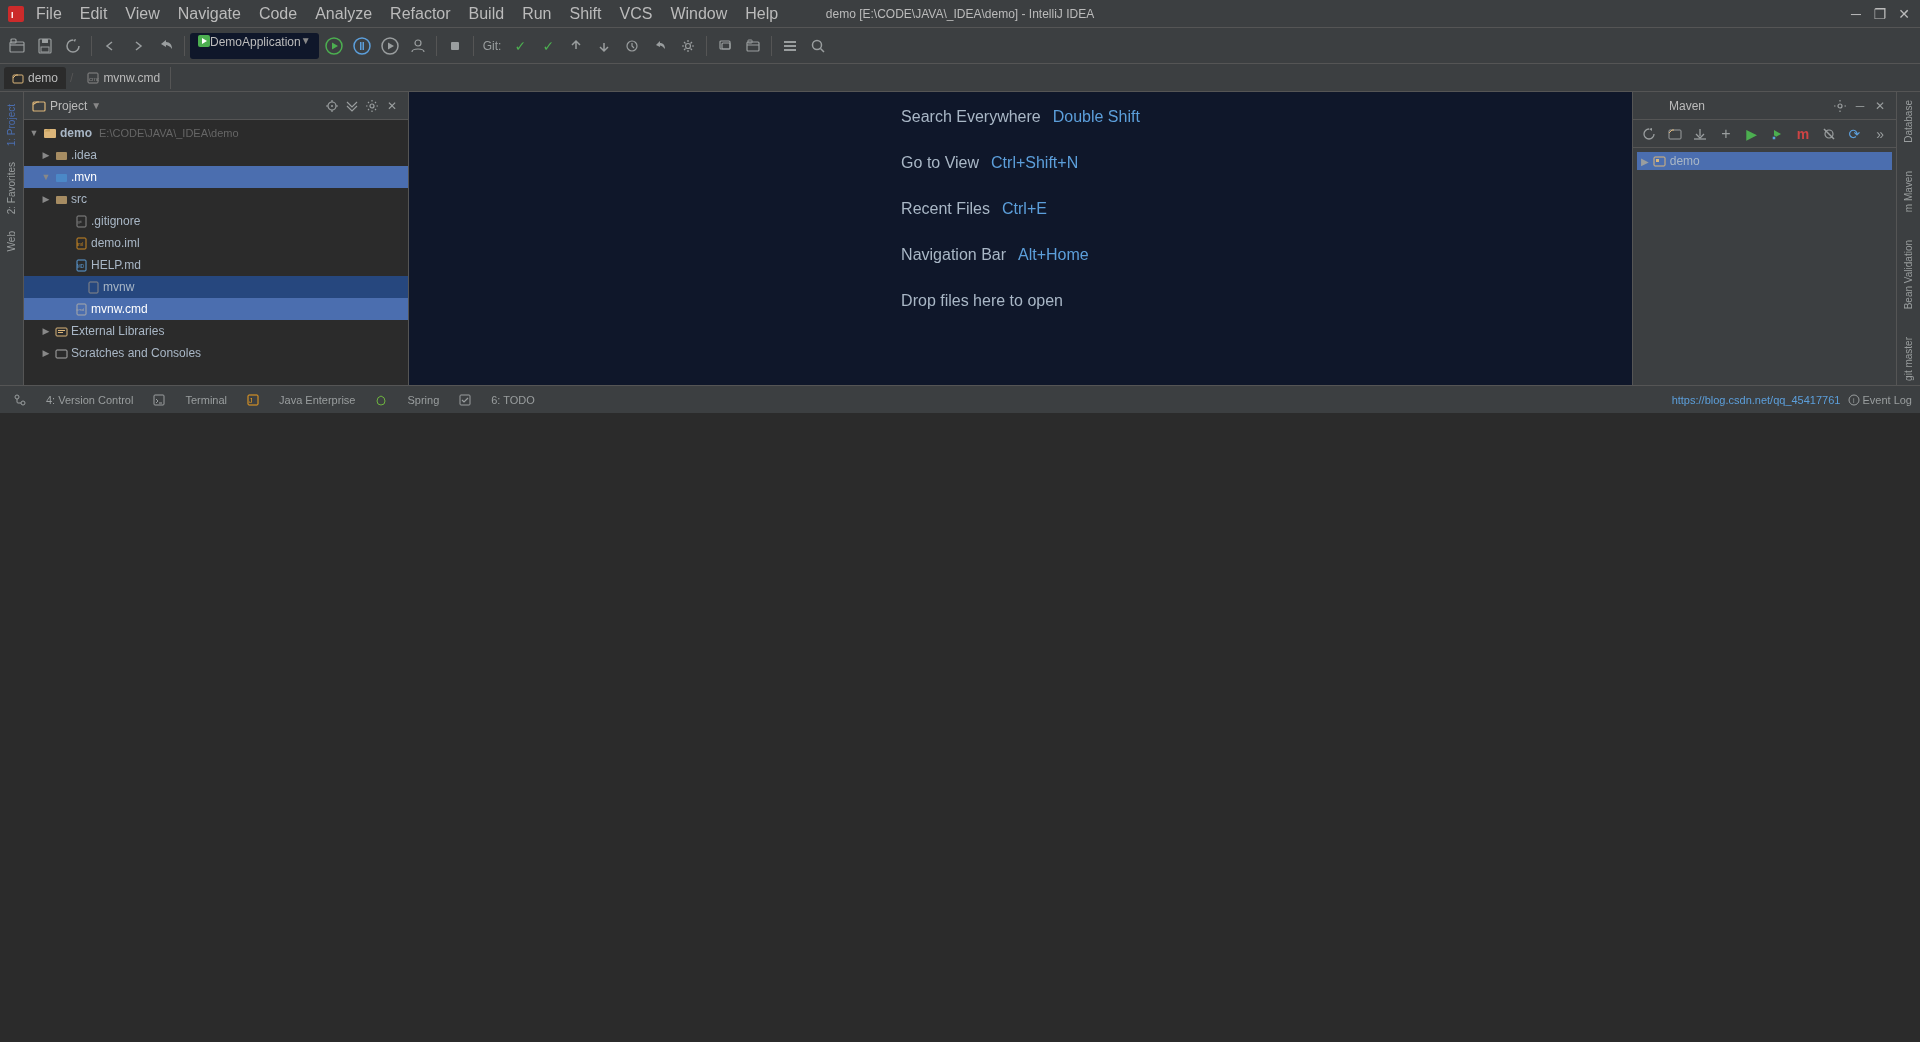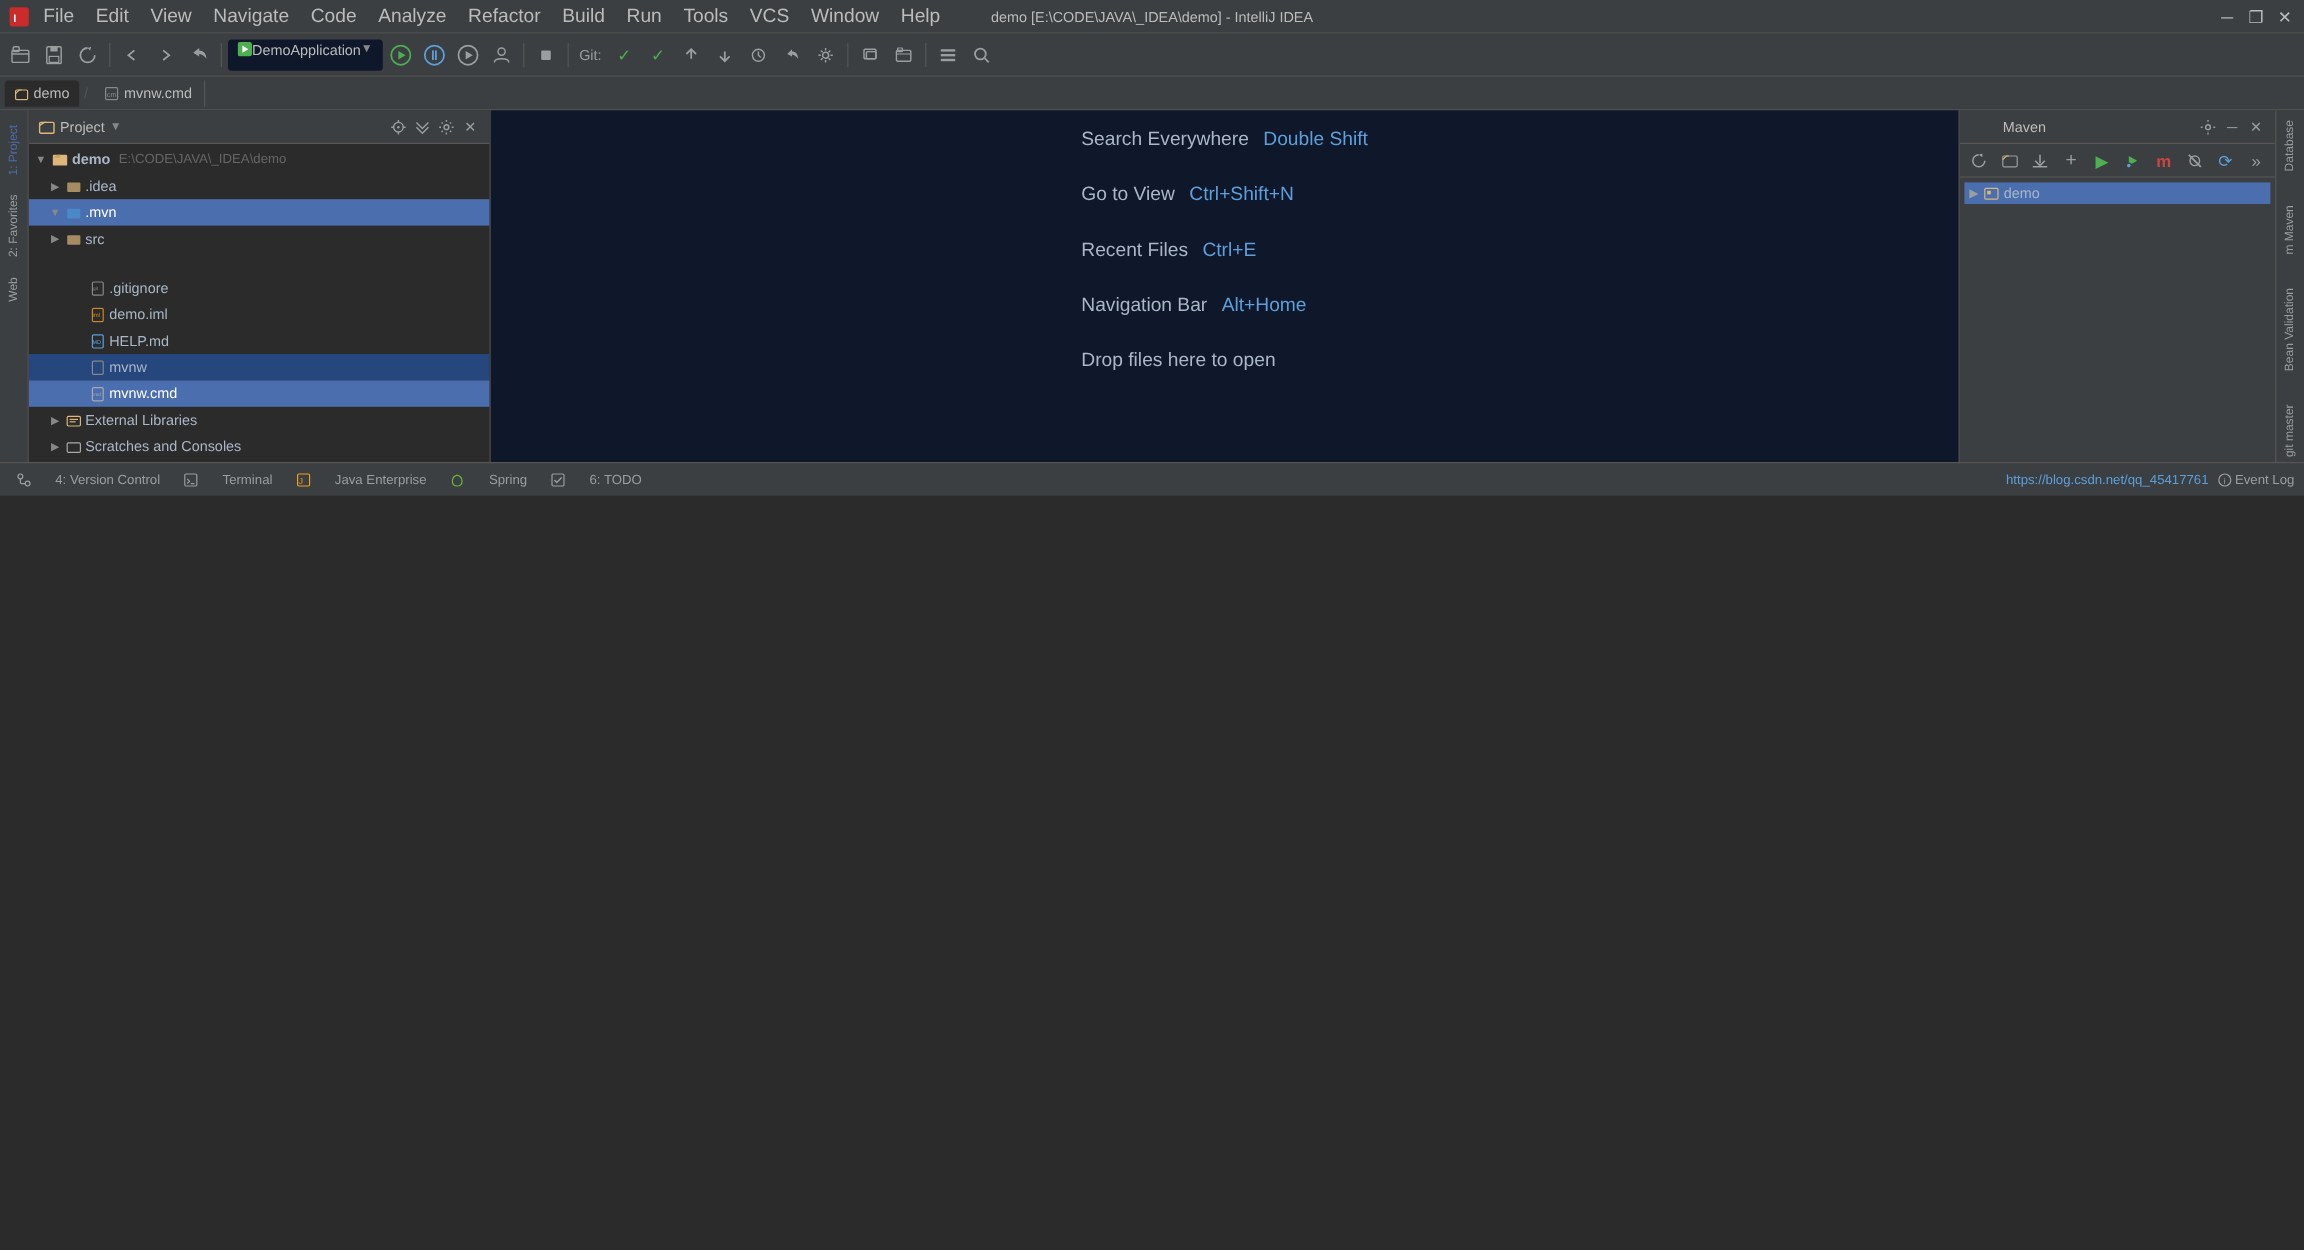--- a/index.html
+++ b/index.html
@@ -350,21 +350,21 @@
     <div class="title-bar-menu">
       <span class="menu-item">File</span>
       <span class="menu-item">Edit</span>
       <span class="menu-item">View</span>
       <span class="menu-item">Navigate</span>
       <span class="menu-item">Code</span>
       <span class="menu-item">Analyze</span>
       <span class="menu-item">Refactor</span>
       <span class="menu-item">Build</span>
       <span class="menu-item">Run</span>
-      <span class="menu-item">Tools</span>
+      <span class="menu-item">Shift</span>
       <span class="menu-item">VCS</span>
       <span class="menu-item">Window</span>
       <span class="menu-item">Help</span>
     </div>
   </div>
   <div class="title-text">demo [E:\CODE\JAVA\_IDEA\demo] - IntelliJ IDEA</div>
   <div class="title-bar-right">
     <div class="win-btn">─</div>
     <div class="win-btn">❐</div>
     <div class="win-btn">✕</div>
@@ -598,21 +598,21 @@
       </div>
 
       <div class="tree-item indent-1">
         <div class="tree-expand">▶</div>
         <svg width="13" height="13" viewBox="0 0 13 13">
             <rect x="1" y="3" width="11" height="8" rx="1" fill="#dcb67a" opacity="0.7"></rect>
           </svg>
         <span>src</span>
       </div>
 
-      <div class="tree-item indent-2" style="padding-left:36px;margin-top:19px;">
+      <div class="tree-item indent-2" style="padding-left:36px;">
         <div class="tree-expand" style="width:12px;"></div>
         <svg width="13" height="13" viewBox="0 0 13 13">
             <rect x="2" y="1" width="9" height="11" rx="1" fill="none" stroke="#888" stroke-width="1"></rect>
             <text x="2.5" y="8" font-size="4" fill="#888">git</text>
           </svg>
         <span>.gitignore</span>
       </div>
 
       <div class="tree-item indent-2" style="padding-left:36px;">
         <div class="tree-expand" style="width:12px;"></div>
@@ -625,21 +625,21 @@
 
       <div class="tree-item indent-2" style="padding-left:36px;">
         <div class="tree-expand" style="width:12px;"></div>
         <svg width="13" height="13" viewBox="0 0 13 13">
             <rect x="2" y="1" width="9" height="11" rx="1" fill="none" stroke="#5c9fdb" stroke-width="1"></rect>
             <text x="2" y="8.5" font-size="4.5" fill="#5c9fdb">MD</text>
           </svg>
         <span>HELP.md</span>
       </div>
 
-      <div class="tree-item indent-2" style="padding-left:36px; background:#26477e;">
+      <div class="tree-item indent-2" style="padding-left:48px; background:#26477e;">
         <div class="tree-expand" style="width:12px;"></div>
         <svg width="13" height="13" viewBox="0 0 13 13">
             <rect x="2" y="1" width="9" height="11" rx="1" fill="none" stroke="#888" stroke-width="1"></rect>
           </svg>
         <span>mvnw</span>
       </div>
 
       <div class="tree-item indent-2 selected" style="padding-left:36px;">
         <div class="tree-expand" style="width:12px;"></div>
         <svg width="13" height="13" viewBox="0 0 13 13">

